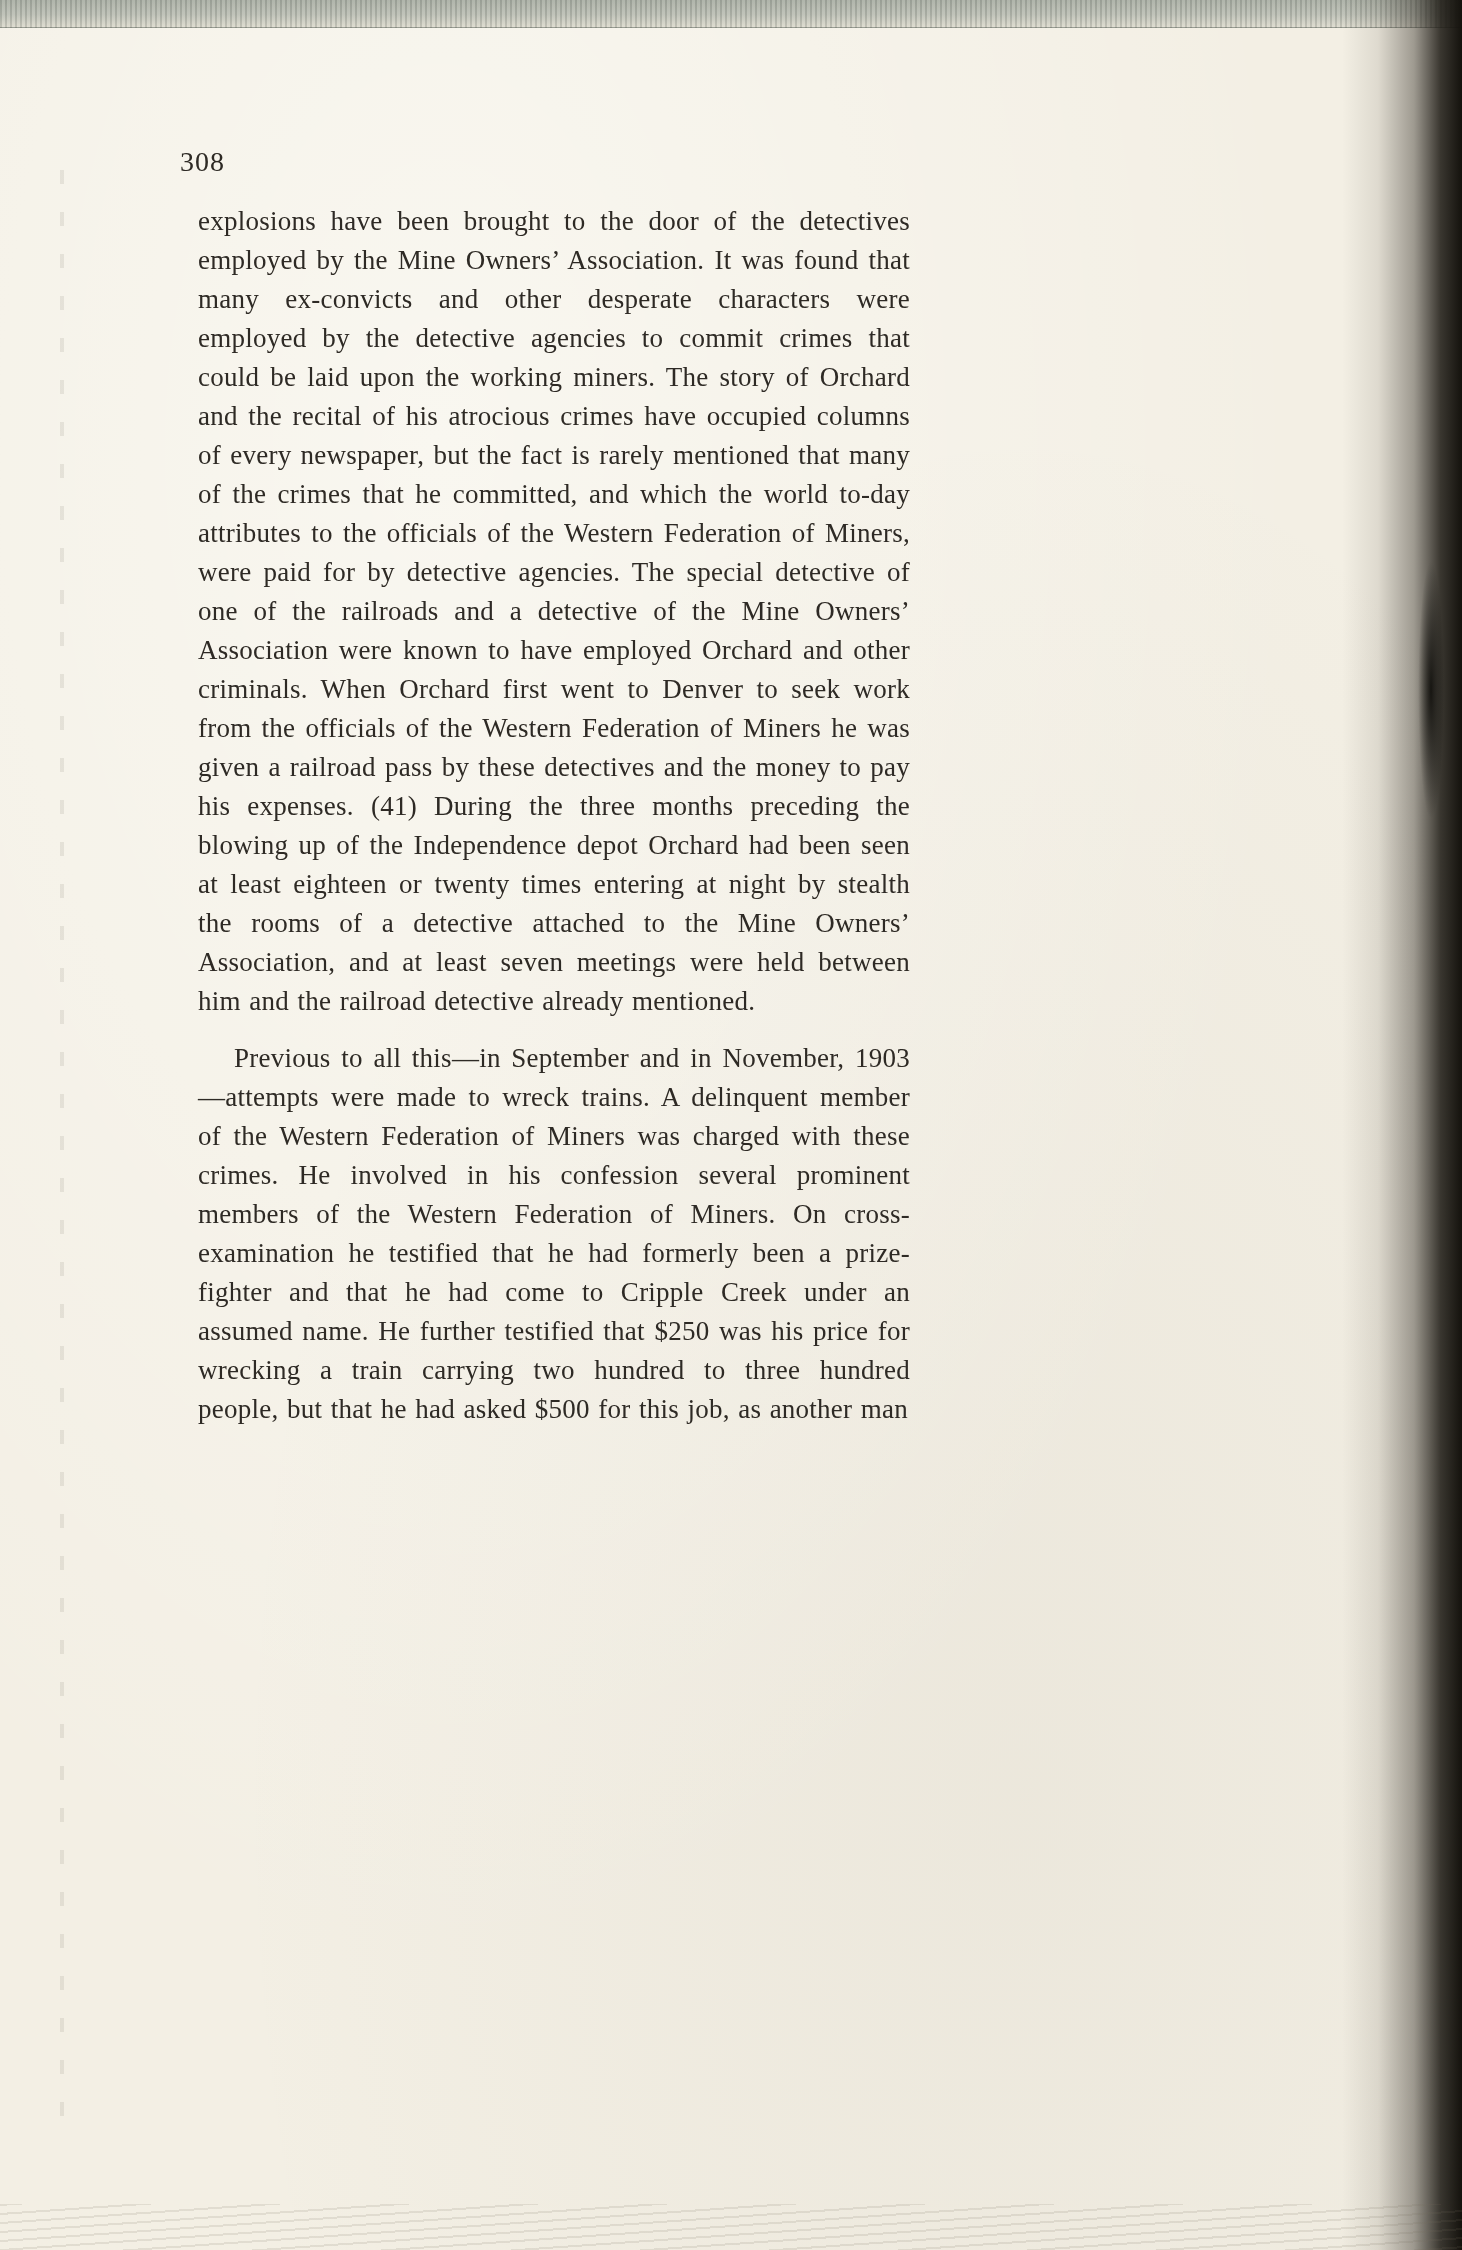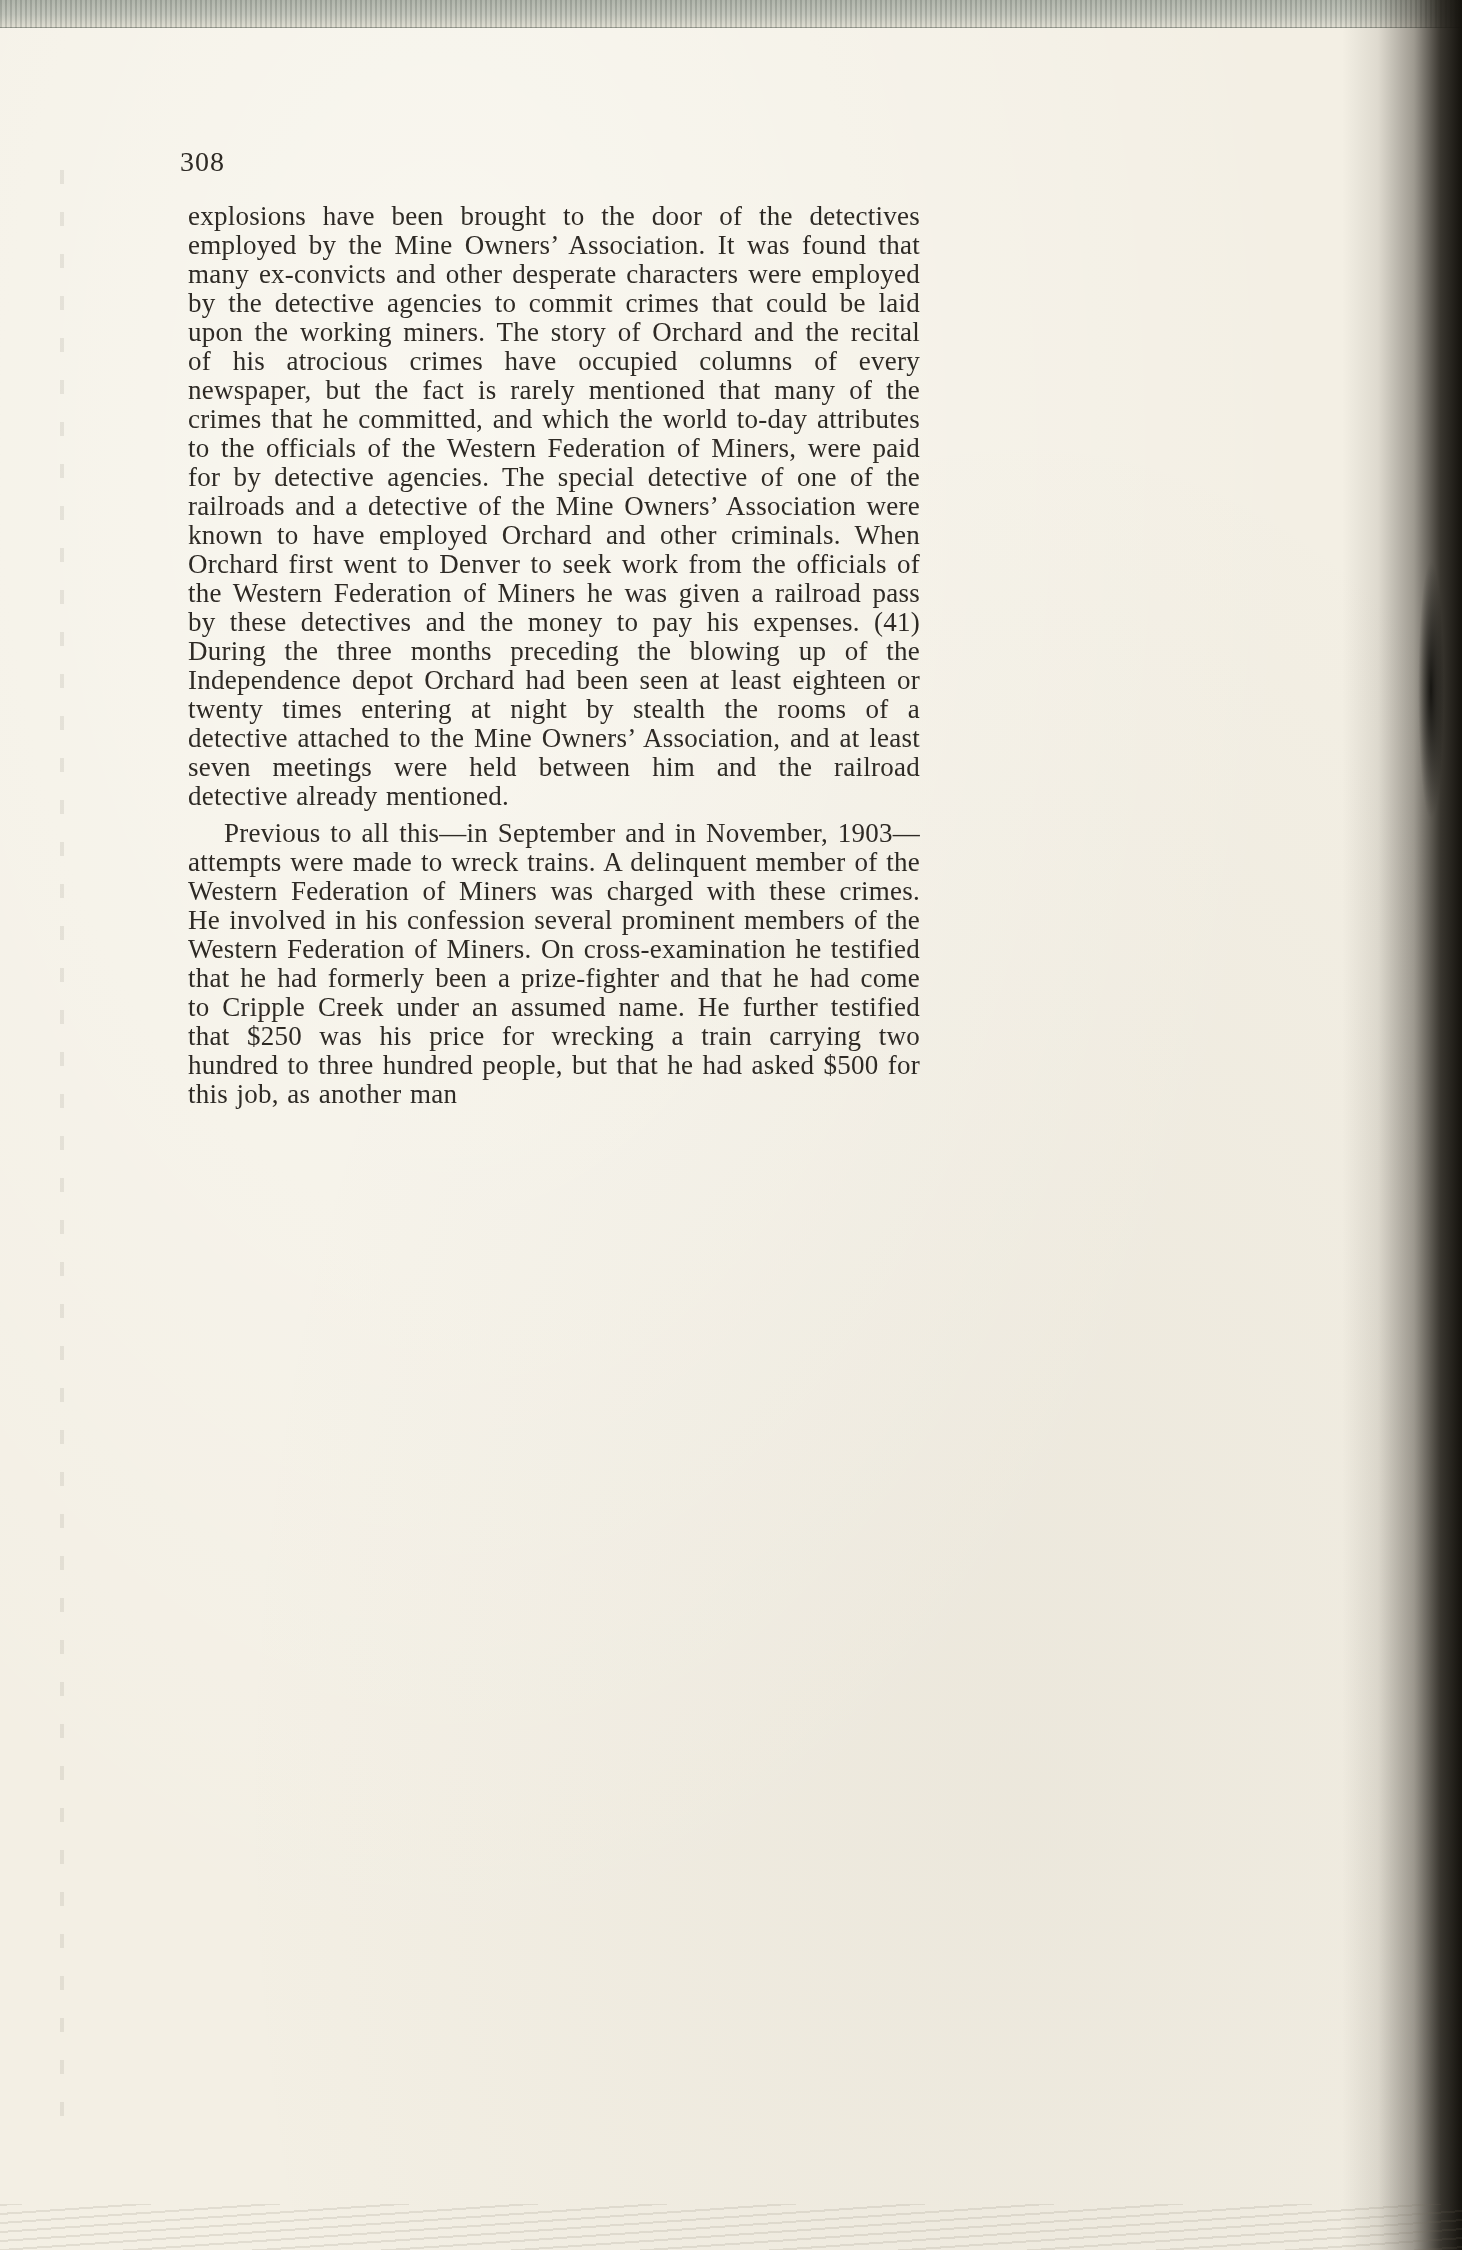--- a/index.html
+++ b/index.html
@@ -105,23 +105,23 @@
   }
   .running-title {
     display: block;
     text-align: center;
     font-size: 27px;
     letter-spacing: 1.6px;
     padding-left: 30px;
   }
 
   .body-text p {
-    margin: 8px;
+    margin: 18px;
     font-size: 27px;
-    line-height: 29px;
+    line-height: 39px;
     text-align: justify;
     letter-spacing: 0.25px;
     word-spacing: 1.5px;
   }
   .body-text p.indent {
     text-indent: 36px;
   }
 </style>
 </head>
 <body>

